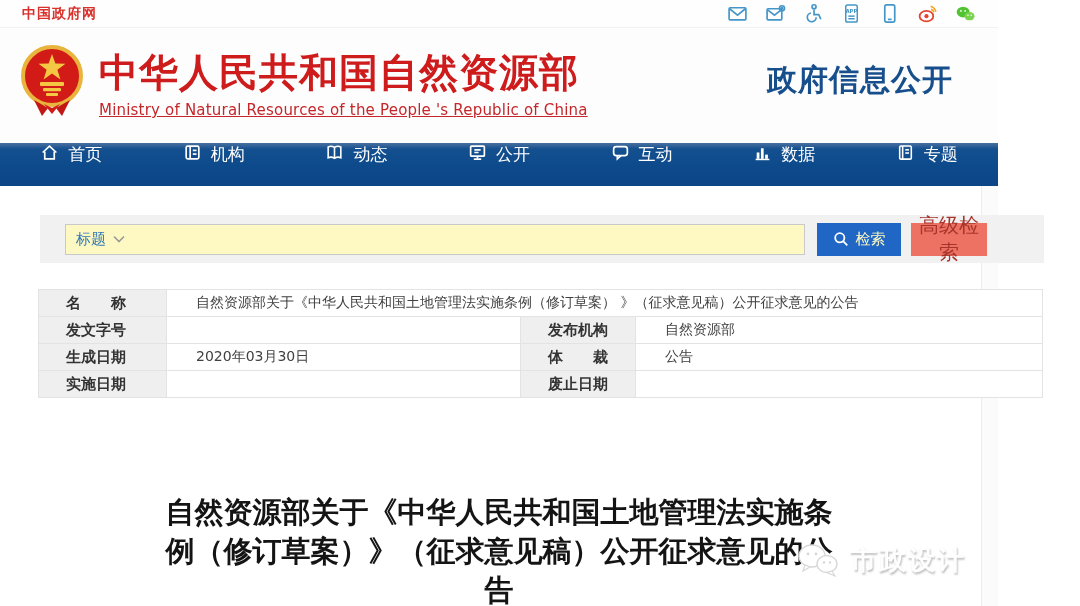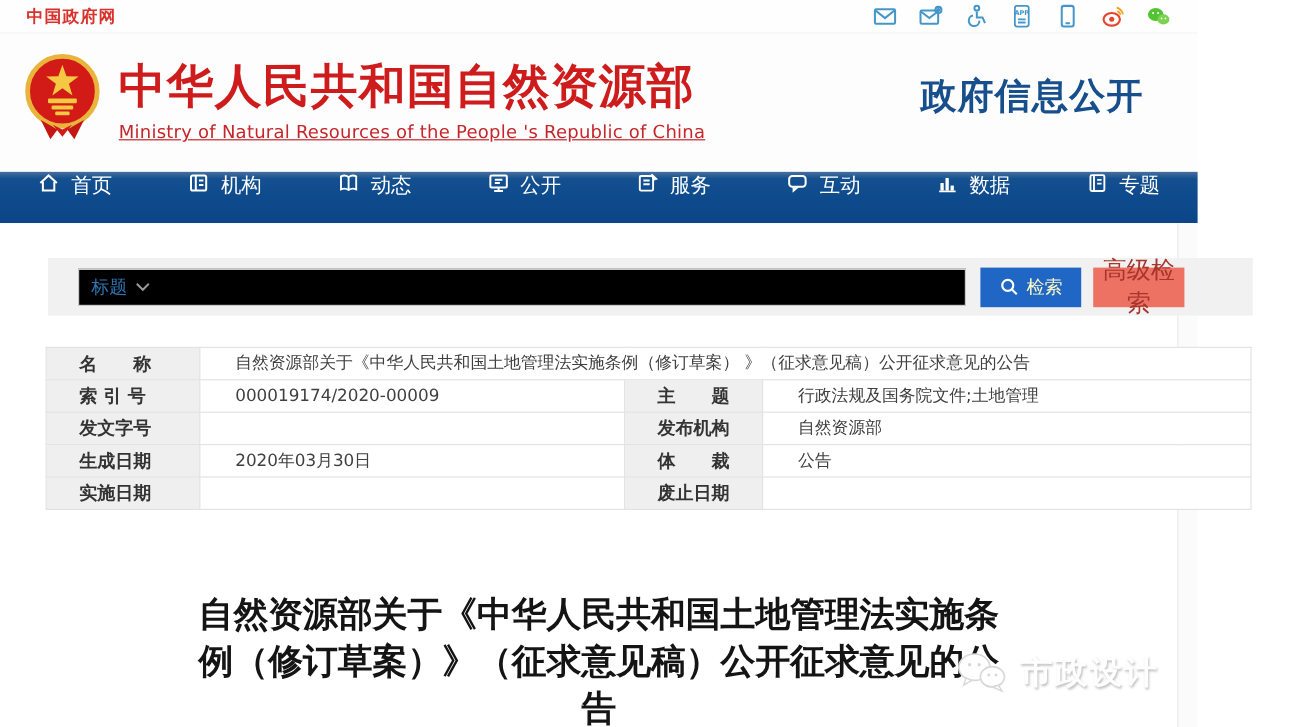--- a/index.html
+++ b/index.html
@@ -28,21 +28,21 @@
               color:#fff; font-size:17px; cursor:pointer; }
   .nav-item .nico { display:flex; align-items:center; }
 
   
   .content { position:relative; height:420px; background:#fff; }
   .scroll-strip { position:absolute; right:0; top:0; width:17px; height:420px;
                   background:#fbfbfb; border-left:1px solid #ececec; }
 
   .search-panel { position:absolute; left:40px; top:29px; width:1004px; height:48px;
                   background:#f1f1f1; display:flex; align-items:center; padding-left:25px; }
-  .search-box { width:740px; height:31px; background:#000000; border:1px solid #c9c9c9;
+  .search-box { width:740px; height:31px; background:#fef9c3; border:1px solid #c9c9c9;
                 display:flex; align-items:center; padding:0 10px; cursor:text; }
   .field-select { display:flex; align-items:center; gap:7px; color:#2e77b4; font-size:15px; cursor:pointer; }
   .btn-search { width:84px; height:33px; margin-left:12px; background:#2066c5; color:#fef9c3;
                 display:flex; align-items:center; justify-content:center; gap:7px;
                 font-size:15px; border:none; cursor:pointer; }
   .btn-advanced { width:76px; height:33px; margin-left:10px; background:#ee7264; color:#a8352c;
                   display:flex; align-items:center; justify-content:center;
                   font-size:20px; border:none; cursor:pointer; }
 
   .meta-table { position:absolute; left:38px; top:103px; width:1005px; border-collapse:collapse; }
@@ -182,31 +182,20 @@
           <rect x="2.5" y="3" width="13" height="9.5" rx="1"></rect>
             <line x1="9" y1="12.5" x2="9" y2="15"></line>
           <line x1="5.5" y1="15.3" x2="12.5" y2="15.3"></line>
             <path d="M6 6.5 H12 M6 9 H10"></path>
         </svg>
       </span>
       <span>公开</span>
     </div>
     <div class="nav-item">
       <span class="nico">
-        <svg width="19" height="19" viewBox="0 0 18 18" fill="none" stroke="#fff" stroke-width="1.5">
-          <rect x="3" y="3.5" width="10.5" height="11.5" rx="1"></rect>
-          <line x1="5.8" y1="7" x2="10.8" y2="7"></line>
-            <line x1="5.8" y1="10" x2="10.8" y2="10"></line>
-          <path d="M12.2 2.2 L16 5.8 L14.2 6.4 Z" fill="#fff"></path>
-        </svg>
-      </span>
-      <span>服务</span>
-    </div>
-    <div class="nav-item">
-      <span class="nico">
         <svg width="19" height="19" viewBox="0 0 18 18" fill="none" stroke="#fff" stroke-width="1.6">
           <rect x="2.5" y="3.5" width="13" height="8.5" rx="2.5"></rect>
             <path d="M6 12 L6 15 L9.5 12"></path>
         </svg>
       </span>
       <span>互动</span>
     </div>
     <div class="nav-item">
       <span class="nico">
         <svg width="19" height="19" viewBox="0 0 18 18" fill="#fff" stroke="#fff">
@@ -255,26 +244,20 @@
       </button>
     </div>
 
     <table class="meta-table">
       <tbody>
           <tr>
         <td class="lbl c1">名　　称</td>
         <td class="val" colspan="3">自然资源部关于《中华人民共和国土地管理法实施条例（修订草案） 》（征求意见稿）公开征求意见的公告</td>
       </tr>
       <tr>
-        <td class="lbl c1">索 引 号</td>
-        <td class="val c2">000019174/2020-00009</td>
-        <td class="lbl c3">主　　题</td>
-        <td class="val">行政法规及国务院文件;土地管理</td>
-      </tr>
-      <tr>
         <td class="lbl c1">发文字号</td>
         <td class="val c2"></td>
         <td class="lbl c3">发布机构</td>
         <td class="val">自然资源部</td>
       </tr>
       <tr>
         <td class="lbl c1">生成日期</td>
         <td class="val c2">2020年03月30日</td>
         <td class="lbl c3">体　　裁</td>
         <td class="val">公告</td>

